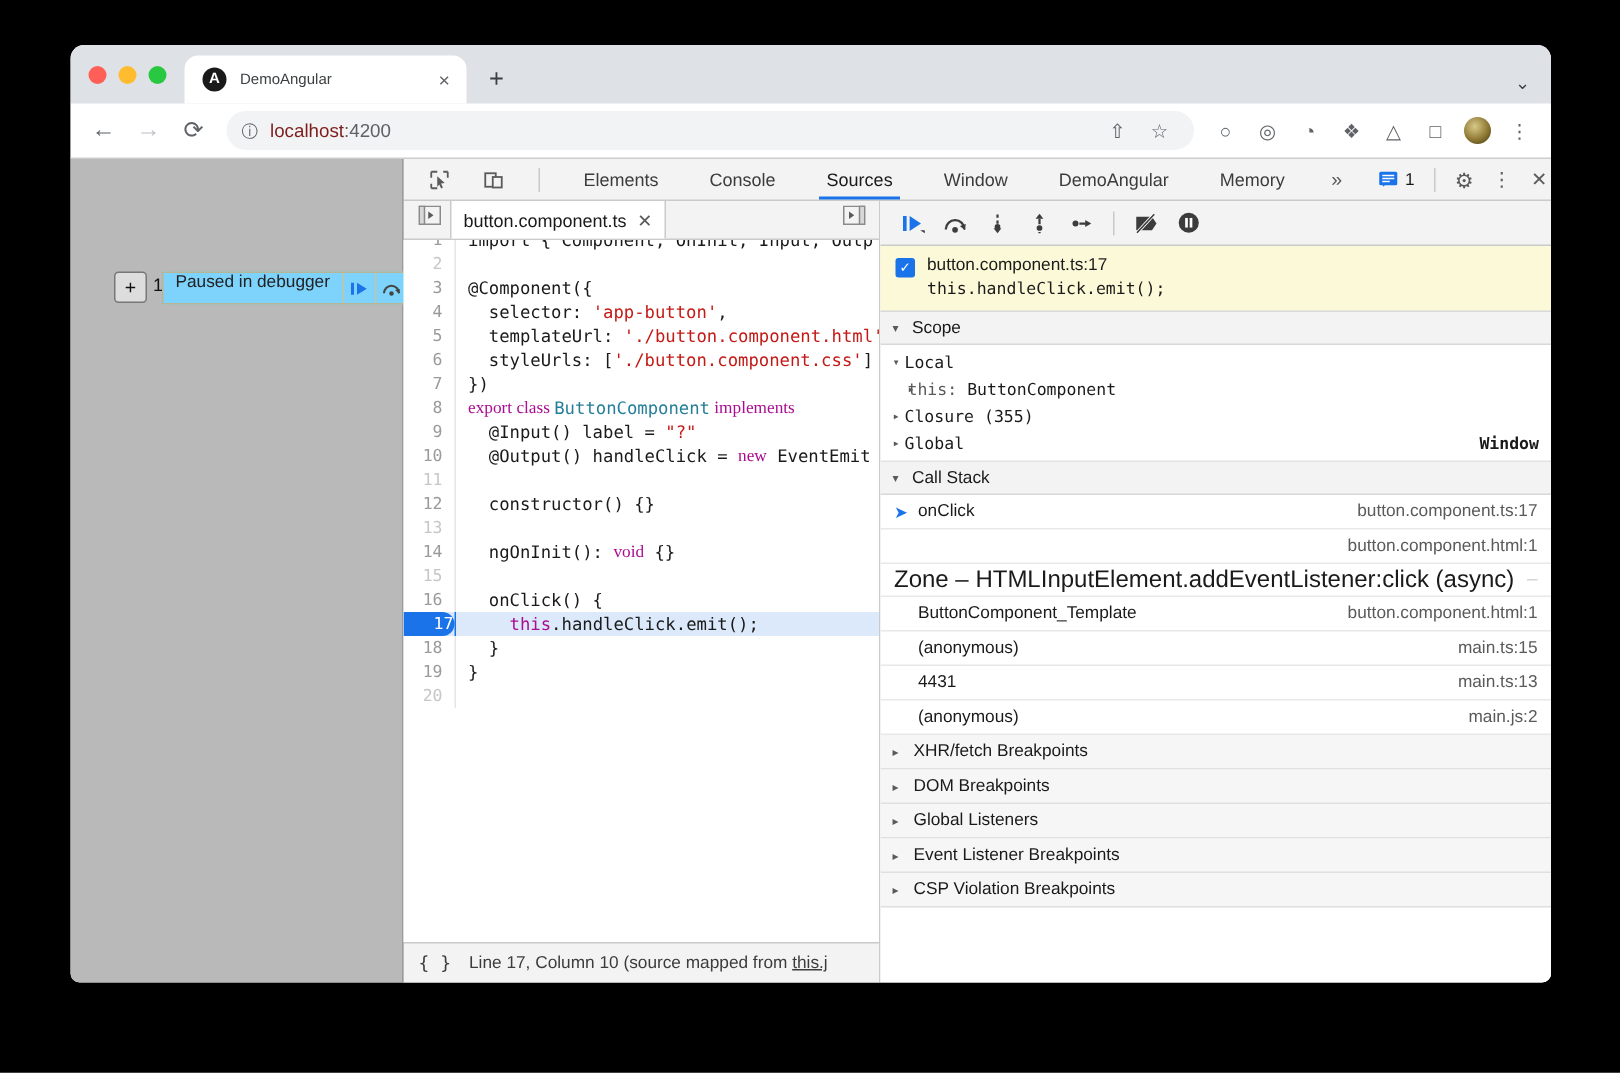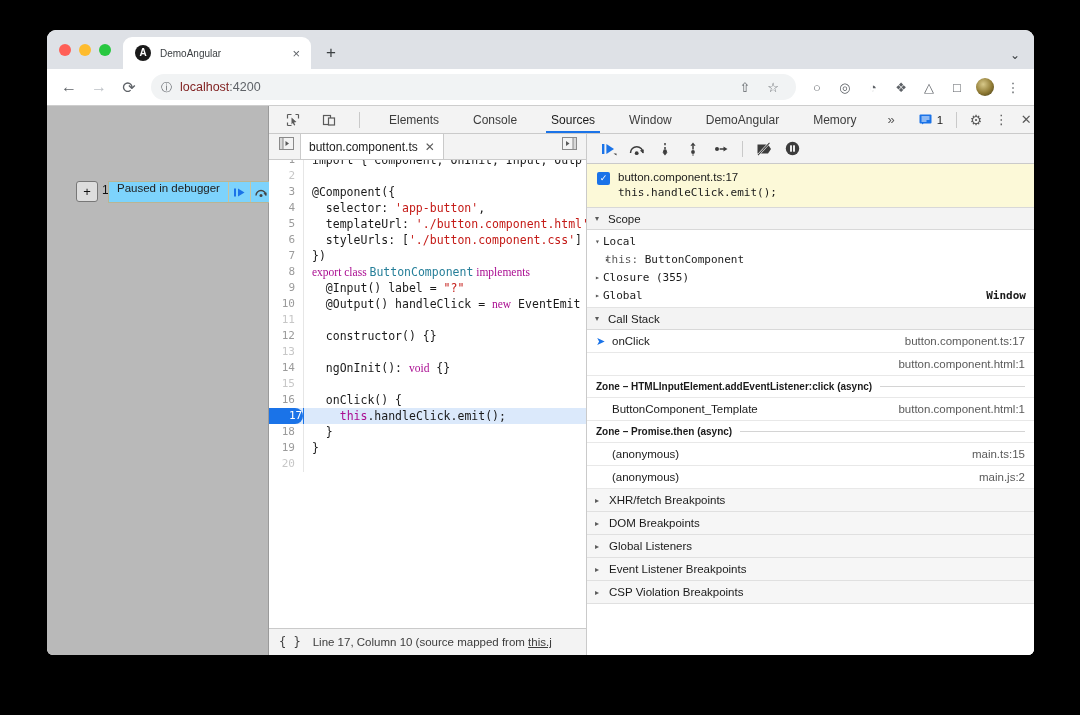--- a/index.html
+++ b/index.html
@@ -304,21 +304,21 @@
   .cs-frame .marker { color:#1a73e8; font-size:11px; width:10px; flex:0 0 auto; }
   .cs-frame .nomarker { width:10px; flex:0 0 auto; }
   .cs-frame .fname { color:#1a1a1a; }
   .cs-frame .floc { margin-left:auto; color:#5a5a5a; }
   .cs-frame.wrapped { display:block; padding-left:25px; }
   .cs-frame.wrapped .floc { display:block; text-align:right; margin-top:2px; }
   .cs-async {
     height:22px; display:flex; align-items:center; gap:8px;
     padding:0 9px; border-bottom:1px solid #e8e8e8;
   }
-  .cs-async .atext { font-size:10px; font-weight:bold; color:#1a1a1a; white-space:nowrap; }
+  .cs-async .atext { font-size:16px; font-weight:normal; color:#1a1a1a; white-space:nowrap; }
   .cs-async .aline { flex:1 1 auto; height:1px; background:#d4d4d4; }
 
   .bp-sec {
     height:23px; display:flex; align-items:center; gap:6px;
     padding:0 8px; font-size:11.5px; color:#1a1a1a;
     border-bottom:1px solid #e0e0e0;
     background:#f6f6f6;
   }
 </style>
 </head>
@@ -564,28 +564,29 @@
                 <div class="cs-frame wrapped"><span class="floc">button.component.html:1</span></div>
                 <div class="cs-async">
                   <span class="atext">Zone – HTMLInputElement.addEventListener:click (async)</span>
                   <span class="aline"></span>
                 </div>
                 <div class="cs-frame">
                   <span class="nomarker"></span>
                   <span class="fname">ButtonComponent_Template</span>
                   <span class="floc">button.component.html:1</span>
                 </div>
-                <div class="cs-async">
-                  <span class="atext">Zone – Promise.then (async)</span>
-                  <span class="aline"></span>
-                </div>
                 <div class="cs-frame">
                   <span class="nomarker"></span>
                   <span class="fname">(anonymous)</span>
                   <span class="floc">main.ts:15</span>
+                </div>
+                <div class="cs-frame">
+                  <span class="nomarker"></span>
+                  <span class="fname">4431</span>
+                  <span class="floc">main.ts:13</span>
                 </div>
                 <div class="cs-frame">
                   <span class="nomarker"></span>
                   <span class="fname">(anonymous)</span>
                   <span class="floc">main.js:2</span>
                 </div>
               </div>
 
             <div id="bpsections">
                 <div class="bp-sec">

